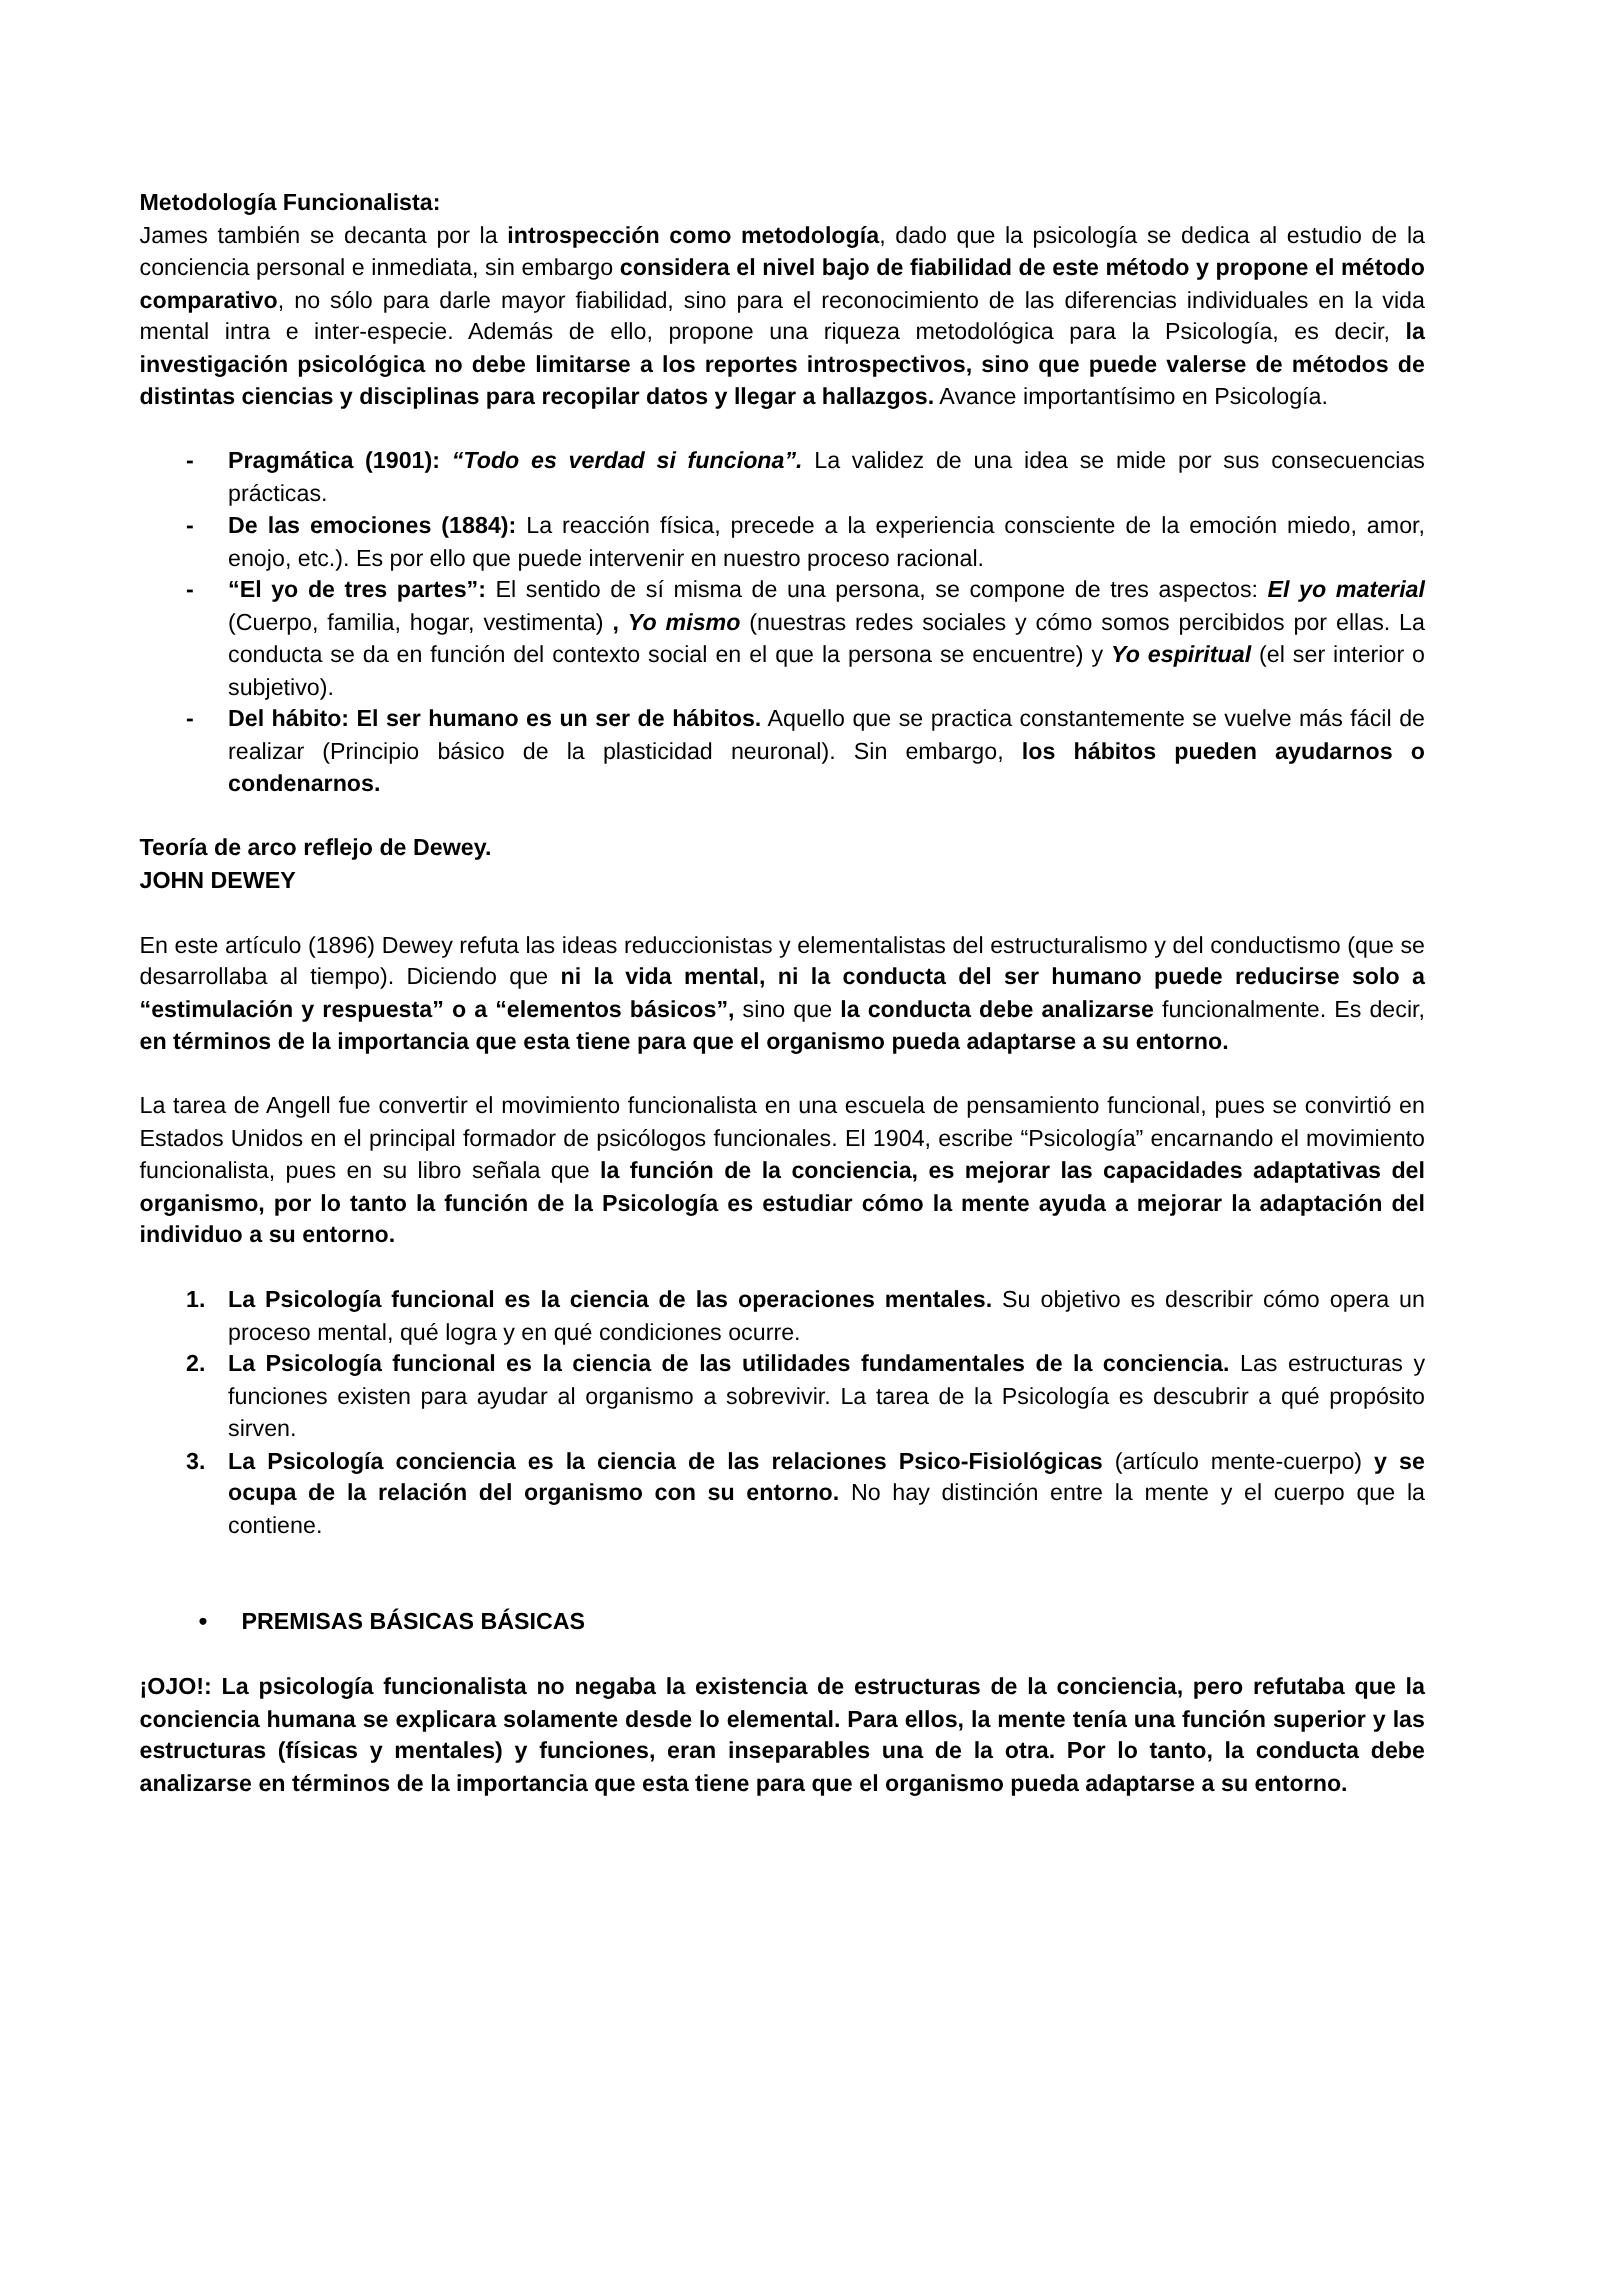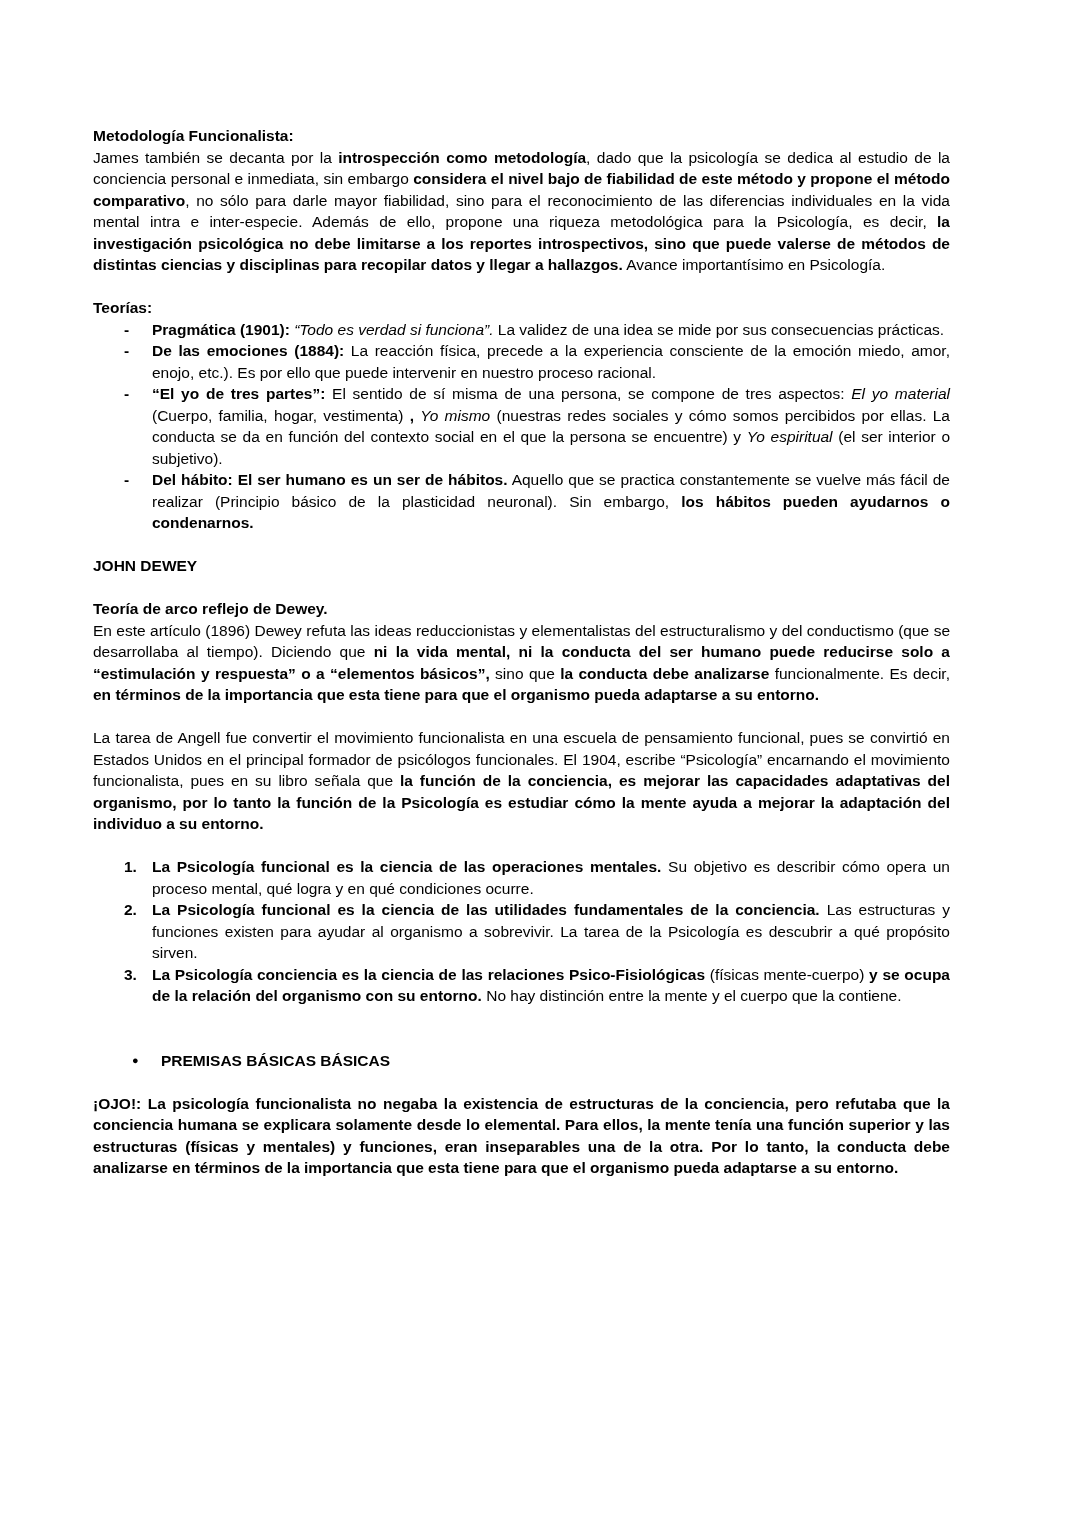--- a/index.html
+++ b/index.html
@@ -17,21 +17,21 @@
   .page {
     width: 1080px;
     height: 1364px;
     background: #ffffff;
     padding: 125px 130px 0 93px;
   }
   .para { text-align: justify; }
   .heading { text-align: left; }
   .b  { font-weight: 700; }
   .i  { }
-  .bi { font-weight: 400; font-style: italic; }
+  .bi { font-weight: 700; font-style: italic; }
   .mb  { margin-bottom: 21.5px; }
   .mb2 { margin-bottom: 43px; }
   .li { display: flex; text-align: justify; }
   .li-marker {
     flex: 0 0 59px;
     padding-left: 31px;
     font-weight: 700;
     text-align: left;
   }
   .li-body { flex: 1; min-width: 0; }
@@ -44,21 +44,20 @@
   }
 </style>
 </head>
 <body>
 
 <div class="page">
 
   <div class="heading b">Metodología Funcionalista:</div>
   <p class="para mb"><span>James también se decanta por la </span><span class="b">introspección como metodología</span><span>, dado que la psicología se dedica al estudio de la conciencia personal e inmediata, sin embargo </span><span class="b">considera el nivel bajo de fiabilidad de este método y propone el método comparativo</span><span>, no sólo para darle mayor fiabilidad, sino para el reconocimiento de las diferencias individuales en la vida mental intra e inter-especie. Además de ello, propone una riqueza metodológica para la Psicología, es decir, </span><span class="b">la investigación psicológica no debe limitarse a los reportes introspectivos, sino que puede valerse de métodos de distintas ciencias y disciplinas para recopilar datos y llegar a hallazgos.</span><span> Avance importantísimo en Psicología.</span></p>
 
-  <div class="heading b">Teorías:</div>
   <div class="mb">
 
     <div class="li">
       <span class="li-marker">-</span>
       <div class="li-body"><span class="b">Pragmática (1901): </span><span class="bi">“Todo es verdad si funciona”.</span><span> La validez de una idea se mide por sus consecuencias prácticas.</span></div>
     </div>
 
     <div class="li">
       <span class="li-marker">-</span>
       <div class="li-body"><span class="b">De las emociones (1884):</span><span> La reacción física, precede a la experiencia consciente de la emoción miedo, amor, enojo, etc.). Es por ello que puede intervenir en nuestro proceso racional.</span></div>
@@ -68,41 +67,41 @@
       <span class="li-marker">-</span>
       <div class="li-body"><span class="b">“El yo de tres partes”:</span><span> El sentido de sí misma de una persona, se compone de tres aspectos: </span><span class="bi">El yo material</span><span> (Cuerpo, familia, hogar, vestimenta) </span><span class="b">, </span><span class="bi">Yo mismo</span><span> (nuestras redes sociales y cómo somos percibidos por ellas. La conducta se da en función del contexto social en el que la persona se encuentre) y </span><span class="bi">Yo espiritual</span><span> (el ser interior o subjetivo).</span></div>
     </div>
 
     <div class="li">
       <span class="li-marker">-</span>
       <div class="li-body"><span class="b">Del hábito: El ser humano es un ser de hábitos.</span><span> Aquello que se practica constantemente se vuelve más fácil de realizar (Principio básico de la plasticidad neuronal). Sin embargo, </span><span class="b">los hábitos pueden ayudarnos o condenarnos.</span></div>
     </div>
   </div>
 
+  <div class="heading b">Teoría de arco reflejo de Dewey.</div>
   <div class="heading b mb">JOHN DEWEY</div>
-  <div class="heading b">Teoría de arco reflejo de Dewey.</div>
   <p class="para mb"><span>En este artículo (1896) Dewey refuta las ideas reduccionistas y elementalistas del estructuralismo y del conductismo (que se desarrollaba al tiempo). Diciendo que </span><span class="b">ni la vida mental, ni la conducta del ser humano puede reducirse solo a “estimulación y respuesta” o a “elementos básicos”,</span><span> sino que </span><span class="b">la conducta debe analizarse</span><span> funcionalmente. Es decir, </span><span class="b">en términos de la importancia que esta tiene para que el organismo pueda adaptarse a su entorno.</span></p>
 
   <p class="para mb"><span>La tarea de Angell fue convertir el movimiento funcionalista en una escuela de pensamiento funcional, pues se convirtió en Estados Unidos en el principal formador de psicólogos funcionales. El 1904, escribe </span><span class="i">“Psicología”</span><span> encarnando el movimiento funcionalista, pues en su libro señala que </span><span class="b">la función de la conciencia, es mejorar las capacidades adaptativas del organismo, por lo tanto la función de la Psicología es estudiar cómo la mente ayuda a mejorar la adaptación del individuo a su entorno.</span></p>
 
   <div class="mb2">
 
     <div class="li">
       <span class="li-marker">1.</span>
       <div class="li-body"><span class="b">La Psicología funcional es la ciencia de las operaciones mentales.</span><span> Su objetivo es describir cómo opera un proceso mental, qué logra y en qué condiciones ocurre.</span></div>
     </div>
 
     <div class="li">
       <span class="li-marker">2.</span>
       <div class="li-body"><span class="b">La Psicología funcional es la ciencia de las utilidades fundamentales de la conciencia.</span><span> Las estructuras y funciones existen para ayudar al organismo a sobrevivir. La tarea de la Psicología es descubrir a qué propósito sirven.</span></div>
     </div>
 
     <div class="li">
       <span class="li-marker">3.</span>
-      <div class="li-body"><span class="b">La Psicología conciencia es la ciencia de las relaciones Psico-Fisiológicas</span><span> (físicas mente-cuerpo) </span><span class="b">y se ocupa de la relación del organismo con su entorno.</span><span> No hay distinción entre la mente y el cuerpo que la contiene.</span></div>
+      <div class="li-body"><span class="b">La Psicología conciencia es la ciencia de las relaciones Psico-Fisiológicas</span><span> (artículo mente-cuerpo) </span><span class="b">y se ocupa de la relación del organismo con su entorno.</span><span> No hay distinción entre la mente y el cuerpo que la contiene.</span></div>
     </div>
   </div>
 
   <div class="bullet-row mb">
     <span class="bullet-marker">●</span>
     <div class="li-body b">PREMISAS BÁSICAS BÁSICAS</div>
   </div>
 
   <p class="para b">¡OJO!: La psicología funcionalista no negaba la existencia de estructuras de la conciencia, pero refutaba que la conciencia humana se explicara solamente desde lo elemental. Para ellos, la mente tenía una función superior y las estructuras (físicas y mentales) y funciones, eran inseparables una de la otra. Por lo tanto, la conducta debe analizarse en términos de la importancia que esta tiene para que el organismo pueda adaptarse a su entorno.</p>
 

